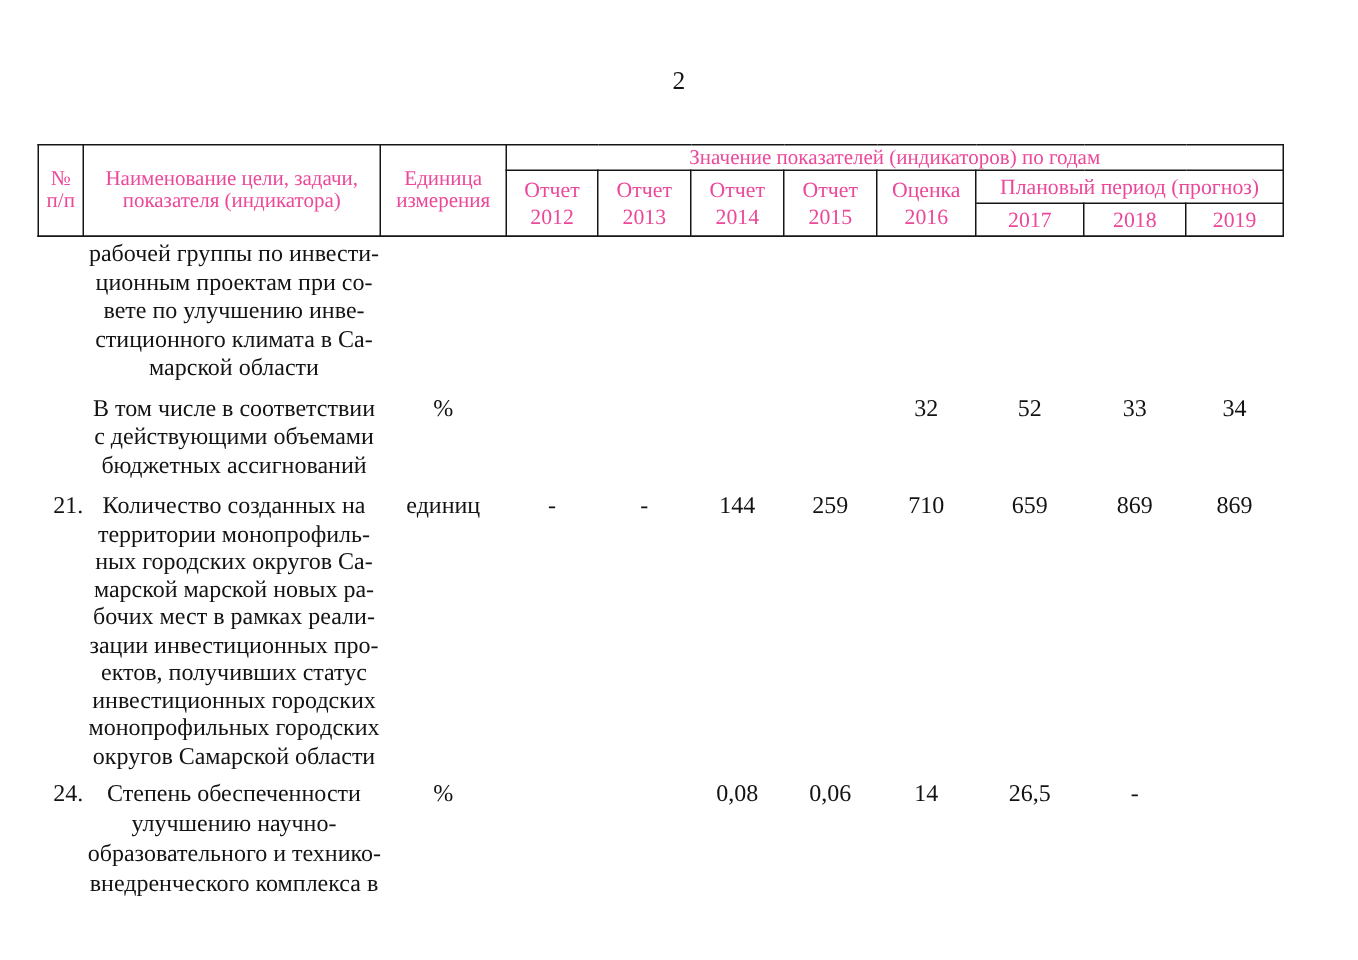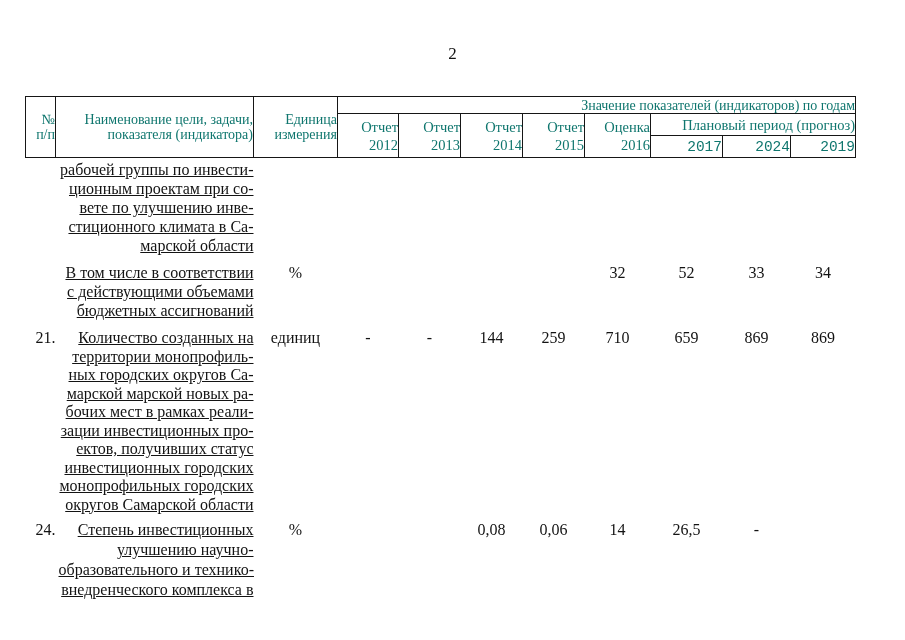--- a/index.html
+++ b/index.html
@@ -29,40 +29,40 @@
     position: absolute;
     left: 25px;
     top: 96px;
     width: 830px;
     border-collapse: collapse;
     table-layout: fixed;
   }
   table.doc-table th {
     border: 1px solid #161616;
     font-weight: normal;
-    text-align: right;
+    text-align: center;
     vertical-align: middle;
     padding: 0;
     font-size: 14.5px;
     line-height: 18px;
-    color: #0f766e;
+    color: #ec4899;
     overflow: hidden;
   }
   tr.h-top th { height: 16px; font-size: 14px; line-height: 15px; }
   tr.h-mid th { height: 21px; }
-  tr.h-yrs th { height: 21px; font-family: Liberation Mono, monospace; }
+  tr.h-yrs th { height: 21px; }
   tbody td {
     border: none;
     vertical-align: top;
     font-size: 16px;
     color: #131313;
     padding: 0;
   }
   td.num { text-align: right; padding-left: 3px; }
-  td.name { text-align: right; padding-left: 3px; white-space: nowrap; text-decoration: underline; }
+  td.name { text-align: center; padding-left: 3px; white-space: nowrap; }
   td.unit, td.val { text-align: center; }
   tr.r0 td { padding-top: 2px;  line-height: 19px; }
   tr.r1 td { padding-top: 8px;  line-height: 19px; }
   tr.r2 td { padding-top: 9px;  line-height: 18.5px; }
   tr.r3 td { padding-top: 6px;  line-height: 20px; margin-top: 45px; }
   .ln { white-space: nowrap; }
 </style>
 </head>
 <body>
 
@@ -118,21 +118,21 @@
           <div>2015</div>
         </th>
         <th rowspan="2">
           <div>Оценка</div>
           <div>2016</div>
         </th>
         <th colspan="3">Плановый период (прогноз)</th>
       </tr>
       <tr class="h-yrs">
         <th>2017</th>
-        <th>2024</th>
+        <th>2018</th>
         <th>2019</th>
       </tr>
     </thead>
     <tbody>
 
       <tr class="r0">
         <td class="num"></td>
         <td class="name">
           <div class="ln">рабочей группы по инвести-</div>
           <div class="ln">ционным проектам при со-</div>
@@ -190,21 +190,21 @@
         <td class="val">259</td>
         <td class="val">710</td>
         <td class="val">659</td>
         <td class="val">869</td>
         <td class="val">869</td>
       </tr>
 
       <tr class="r3">
         <td class="num">24.</td>
         <td class="name">
-          <div class="ln">Степень инвестиционных</div>
+          <div class="ln">Степень обеспеченности</div>
           <div class="ln">улучшению научно-</div>
           <div class="ln">образовательного и технико-</div>
           <div class="ln">внедренческого комплекса в</div>
         </td>
         <td class="unit">%</td>
         <td class="val"></td>
         <td class="val"></td>
         <td class="val">0,08</td>
         <td class="val">0,06</td>
         <td class="val">14</td>

